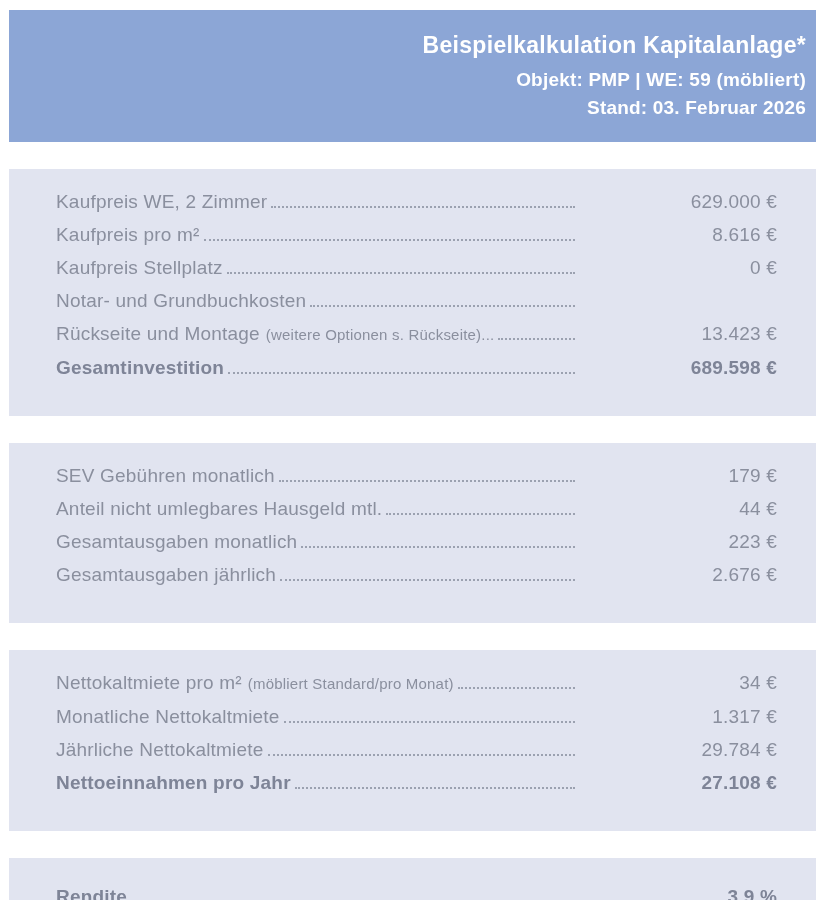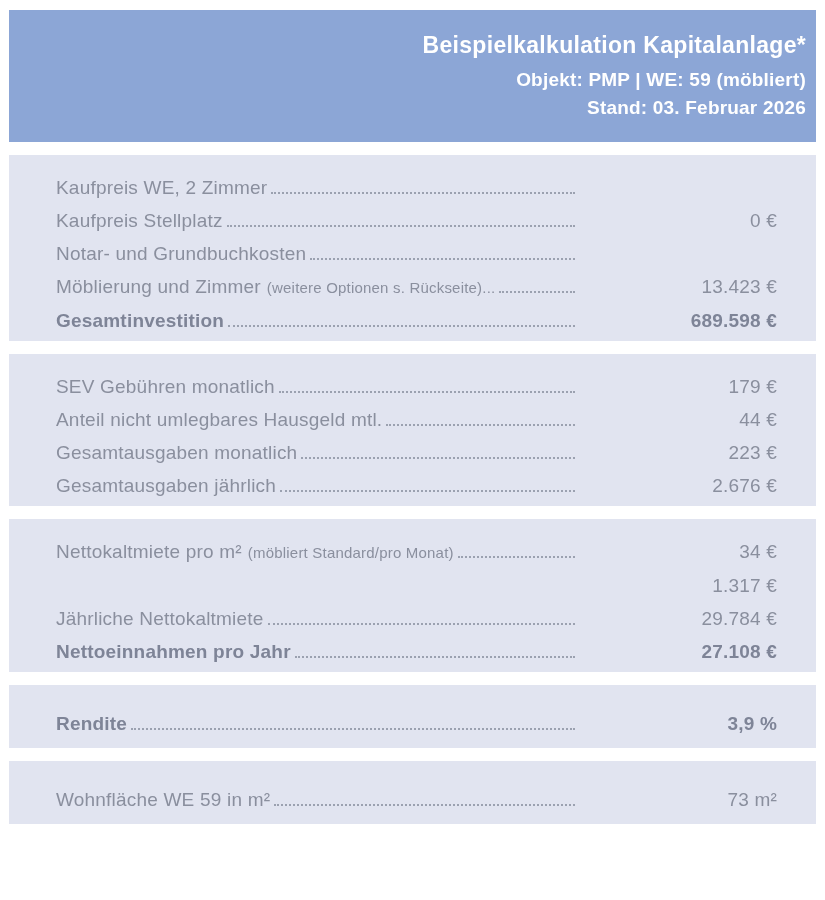--- a/index.html
+++ b/index.html
@@ -26,22 +26,22 @@
     text-align:right;
     padding:20px 10px;
   }
   .title{
     font-size:23px;font-weight:700;line-height:30px;
     letter-spacing:.3px;margin-bottom:6px;
   }
   .subtitle{font-size:19px;font-weight:700;line-height:28px;letter-spacing:.2px;}
   .section{
     background:var(--section-bg);
-    margin-top:13px;
-    padding:16px 39px 4px 47px;
+    margin-top:27px;
+    padding:16px 39px 32px 47px;
   }
   .section.single{padding:26px 39px 11px 47px;}
   .row{
     display:flex;align-items:baseline;
     font-size:19px;line-height:33px;
     color:var(--text);letter-spacing:.2px;
   }
   .section.single .row{line-height:26px;}
   .row .left{flex:0 0 72.5%;display:flex;align-items:baseline;min-width:0;}
   .row .label{white-space:nowrap;}
@@ -64,39 +64,48 @@
     <div class="subtitle">Stand: 03. Februar 2026</div>
   </header>
   <main>
       <section class="section">
         <div class="row">
     <span class="left">
       <span class="label">Kaufpreis WE, 2 Zimmer</span>
 
       <span class="dots"></span>
     </span>
+    <span class="value">629.000 €</span>
+  </div>
+        <div class="row">
+    <span class="left">
+      <span class="label">Kaufpreis pro m²</span>
+
+      <span class="dots"></span>
+    </span>
+    <span class="value">8.616 €</span>
   </div>
         <div class="row">
     <span class="left">
       <span class="label">Kaufpreis Stellplatz</span>
 
       <span class="dots"></span>
     </span>
     <span class="value">0 €</span>
   </div>
         <div class="row">
     <span class="left">
       <span class="label">Notar- und Grundbuchkosten</span>
 
       <span class="dots"></span>
     </span>
   </div>
         <div class="row">
     <span class="left">
-      <span class="label">Möblierung und Zimmer</span>
+      <span class="label">Rückseite und Montage</span>
       <span class="note">(weitere Optionen s. Rückseite)...</span>
       <span class="dots"></span>
     </span>
     <span class="value">13.423 €</span>
   </div>
         <div class="row bold">
     <span class="left">
       <span class="label">Gesamtinvestition</span>
 
       <span class="dots"></span>
@@ -141,20 +150,25 @@
       <section class="section">
         <div class="row">
     <span class="left">
       <span class="label">Nettokaltmiete pro m²</span>
       <span class="note">(möbliert Standard/pro Monat)</span>
       <span class="dots"></span>
     </span>
     <span class="value">34 €</span>
   </div>
         <div class="row">
+    <span class="left">
+      <span class="label">Monatliche Nettokaltmiete</span>
+
+      <span class="dots"></span>
+    </span>
     <span class="value">1.317 €</span>
   </div>
         <div class="row">
     <span class="left">
       <span class="label">Jährliche Nettokaltmiete</span>
 
       <span class="dots"></span>
     </span>
     <span class="value">29.784 €</span>
   </div>

